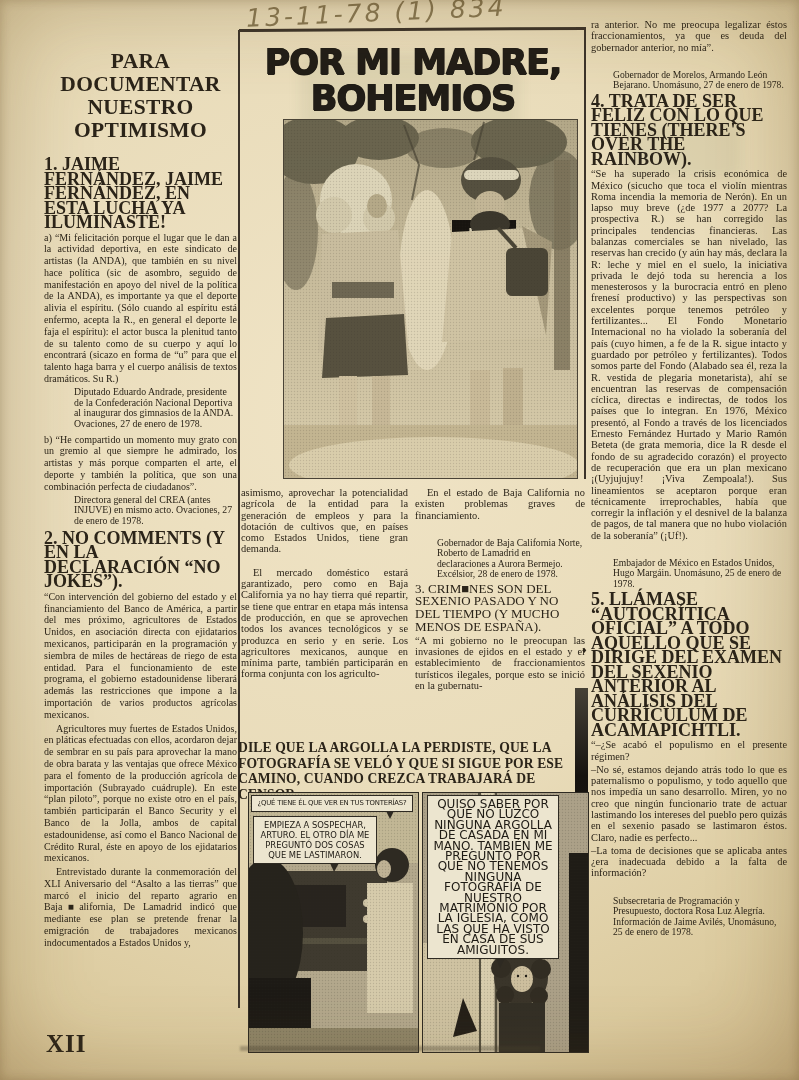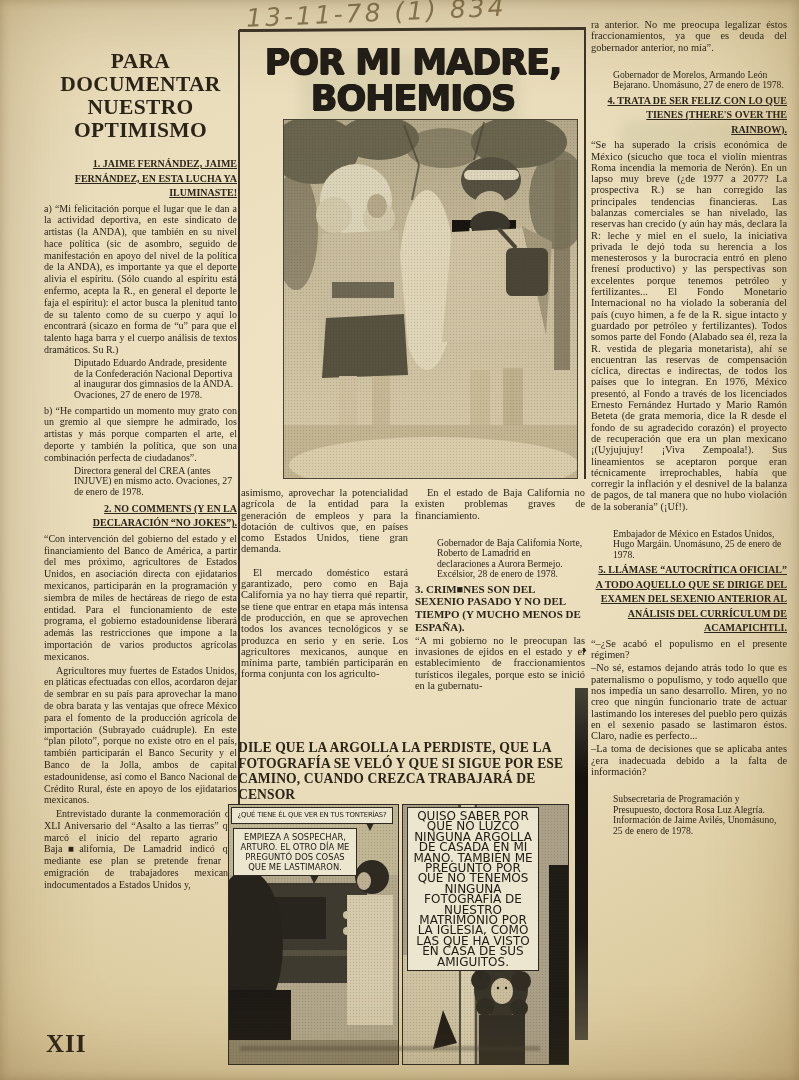--- a/index.html
+++ b/index.html
@@ -15,38 +15,38 @@
   .darkbar{position:absolute;left:575px;top:688px;width:13px;height:352px;
     background:linear-gradient(180deg,#464136 0%,#16130f 25%,#1c1913 70%,#56503f 100%);}
   
   .handwriting{position:absolute;left:246px;top:-4px;width:360px;font-family:"DejaVu Sans",sans-serif;
     font-style:italic;font-size:25px;color:rgba(118,101,64,.85);transform:rotate(-2.5deg);letter-spacing:3px;white-space:nowrap;}
   
   .ghost{position:absolute;background:rgba(130,140,95,.12);filter:blur(6px);border-radius:12px;pointer-events:none;}
   
   .col{position:absolute;text-align:justify;}
   .title{font-size:21.5px;line-height:23px;font-weight:bold;text-align:center;margin:16px 0 15px;letter-spacing:.3px;}
-  .h{font-size:10px;line-height:14.5px;font-weight:bold;text-align:right;margin:3px 0 2px;text-decoration:underline;}
-  .h3{font-size:11px;line-height:12.8px;font-weight:bold;text-align:left;margin:2px 0 1px;}
+  .h{font-size:18px;line-height:14.5px;font-weight:bold;text-align:left;margin:3px 0 2px;}
+  .h3{font-size:13px;line-height:12.8px;font-weight:normal;text-align:left;margin:2px 0 1px;}
   .body{font-size:10px;line-height:11.8px;margin:0 0 2px;}
   .body2{font-size:10.4px;line-height:11.3px;margin:0 0 2px;}
   .indent{text-indent:12px;}
   .gap{margin-top:12px;}
   .attr{font-size:9.8px;line-height:10.7px;margin:1px 0 4px 30px;text-align:left;}
   .attr2{font-size:9.6px;line-height:10.4px;margin:17px 0 3px 22px;text-align:left;}
   .page-number{position:absolute;left:46px;top:1030px;font-size:25px;font-weight:bold;letter-spacing:1px;}
   .marker{position:absolute;left:582px;top:645px;font-size:9px;color:#2b2419;}
   
   .headline{position:absolute;left:252px;top:44px;width:322px;text-align:center;
     font-family:"DejaVu Sans",sans-serif;font-weight:800;color:#211d17;letter-spacing:-1px;}
   .headline span{display:block;font-size:35px;line-height:36px;text-shadow:.7px 0 0 currentColor,-.7px 0 0 currentColor,0 .5px 0 currentColor;}
   .photo-main{position:absolute;left:283px;top:119px;width:293px;height:358px;border:1px solid #4a4336;background:#c6b998;}
   .subheadline{position:absolute;left:238px;top:740px;width:345px;font-weight:bold;font-size:13.6px;line-height:15.6px;text-align:left;letter-spacing:.1px;}
   
-  .comic{position:absolute;left:228px;top:792px;width:342px;height:262px;margin-top:12px;}
+  .comic{position:absolute;left:248px;top:792px;width:342px;height:262px;}
   .panel{position:absolute;top:0;height:259px;border:1.5px solid #2e2a22;background:#b3a88c;overflow:hidden;}
   .panel-left{left:0;width:169px;}
   .panel-right{left:174px;width:165px;}
   .panel svg{position:absolute;inset:0;}
   .balloon{position:absolute;background:#ece5cf;border:1.5px solid #2e2a22;font-family:"DejaVu Sans",sans-serif;
     color:#1e1a14;text-align:center;padding:3px 4px;box-sizing:border-box;}
   .balloon-top{left:2px;top:2px;width:162px;font-size:6.9px;line-height:9px;white-space:nowrap;letter-spacing:-.2px;}
   .balloon-top::after{content:"";position:absolute;right:18px;bottom:-8px;border-style:solid;border-width:8px 4px 0 4px;border-color:#2e2a22 transparent transparent transparent;}
   .balloon-left{left:4px;top:23px;width:124px;font-size:8.4px;line-height:10px;}
   .balloon-left::after{content:"";position:absolute;left:62%;bottom:-9px;border-style:solid;border-width:9px 5px 0 4px;border-color:#2e2a22 transparent transparent transparent;}

